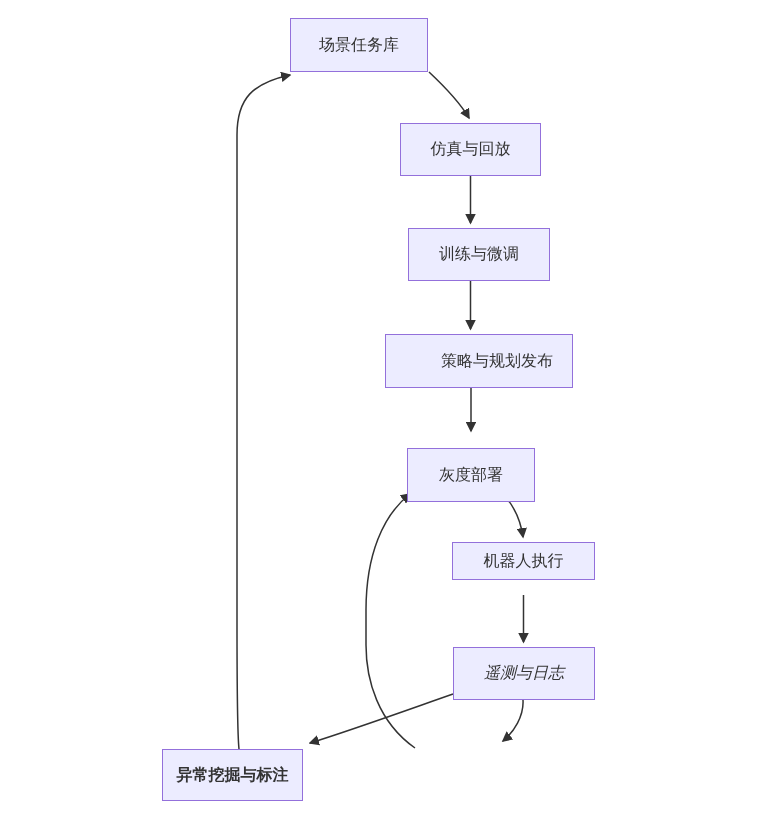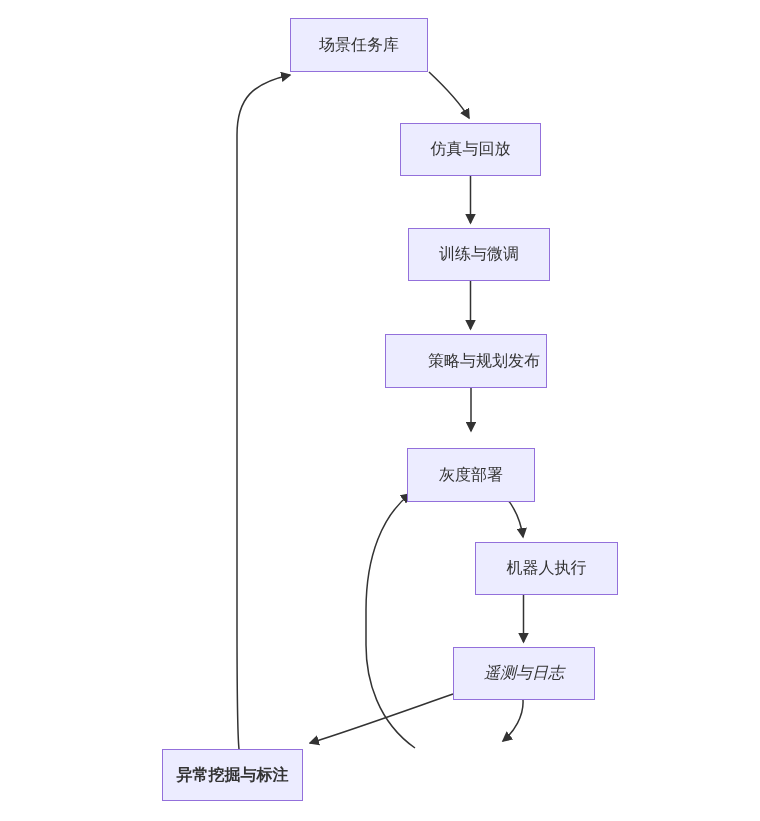--- a/index.html
+++ b/index.html
@@ -34,23 +34,23 @@
     font-size: 16px;
     display: flex;
     align-items: center;
     justify-content: center;
     white-space: nowrap;
   }
   
   .n-scene     { left: 290px; top: 18px;  width: 138px; height: 54px; }
   .n-sim       { left: 400px; top: 123px; width: 141px; height: 53px; font-family: Liberation Mono, monospace; }
   .n-train     { left: 400px; top: 228px; width: 142px; height: 53px; margin-left: 8px; }
-  .n-policy    { left: 385px; top: 334px; width: 162px; height: 54px; padding-left: 36px; }
+  .n-policy    { left: 385px; top: 334px; width: 188px; height: 54px; padding-left: 36px; }
   .n-gray      { left: 407px; top: 448px; width: 128px; height: 54px; }
-  .n-robot     { left: 475px; top: 542px; width: 143px; height: 53px; }
+  .n-robot     { left: 452px; top: 542px; width: 143px; height: 38px; }
   .n-telemetry { left: 453px; top: 647px; width: 142px; height: 53px; font-style: italic; }
   .n-anomaly   { left: 162px; top: 749px; width: 141px; height: 52px; font-weight: bold; }
   .n-safety    { left: 383px; top: 748px; width: 175px; height: 52px; }
 </style>
 </head>
 <body>
 
 <div class="canvas">
 
   <svg class="edges" width="760" height="821" viewBox="0 0 760 821">

